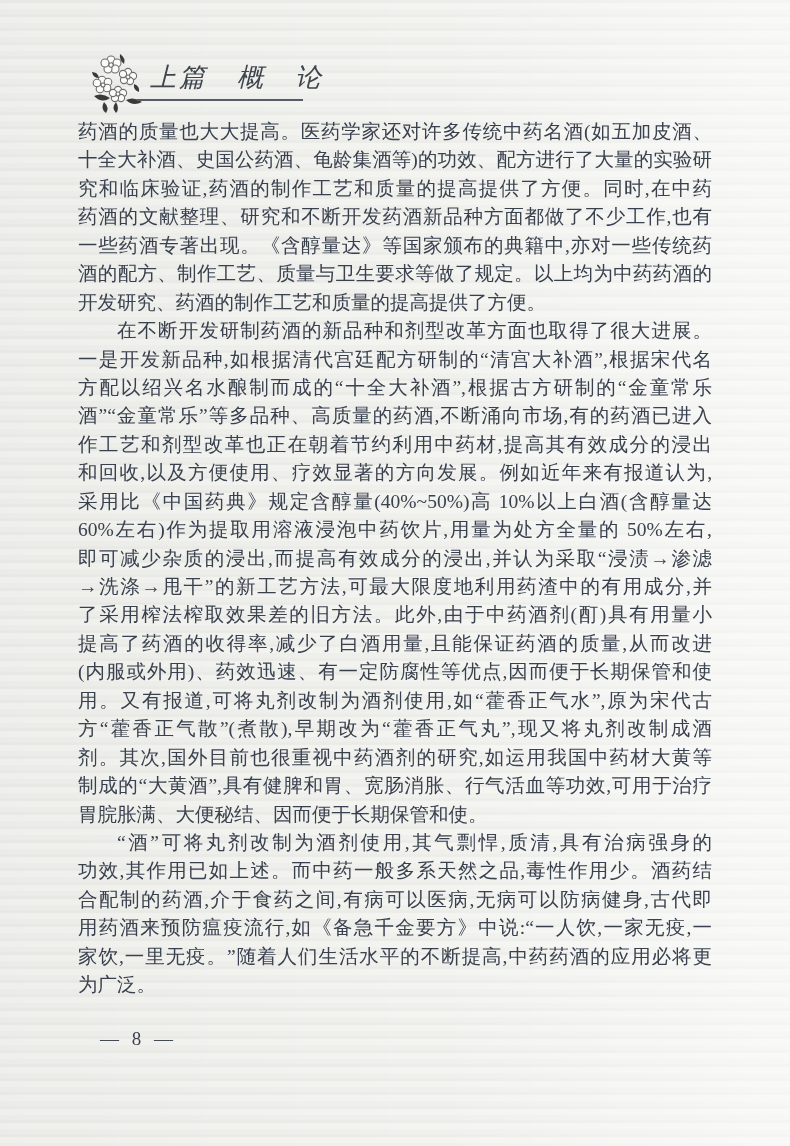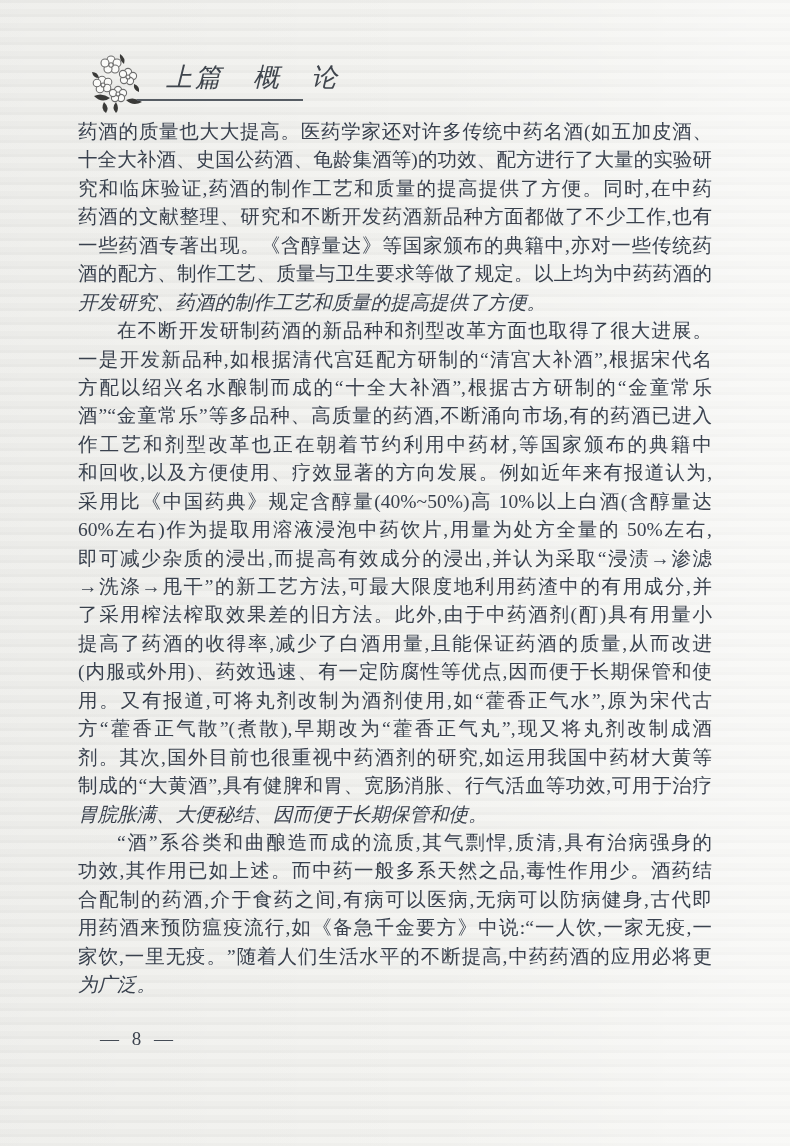--- a/index.html
+++ b/index.html
@@ -18,38 +18,38 @@
         rgba(255,255,255,0.05) 3px, rgba(255,255,255,0.05) 9px,
         rgba(140,140,140,0.03) 9px, rgba(140,140,140,0.03) 14px);
   }
   .header{
     position:absolute;left:0;top:0;width:790px;height:115px;
   }
   .ornament{
     position:absolute;left:90px;top:52px;width:56px;height:62px;display:block;
   }
   .section-title{
-    position:absolute;left:166px;top:60px;
+    position:absolute;left:150px;top:60px;
     font-size:26px;font-style:italic;letter-spacing:3px;
     color:#3f454d;white-space:nowrap;
   }
   .header-underline{
     position:absolute;left:137px;top:99px;width:166px;height:0;
     border-top:2px solid #565c63;
   }
   .body-text{
     position:absolute;left:78px;top:118px;width:634px;
     color:#39414e;font-size:19.5px;
   }
   .line{
     height:28.45px;line-height:28.45px;overflow:hidden;
     text-align:justify;text-align-last:justify;text-justify:inter-character;
   }
   .line.indent{padding-left:39px;}
-  .line.last{text-align-last:left;font-style:italic;}
+  .line.last{text-align-last:left;}
   .footer{
     position:absolute;left:100px;top:1028px;
     font-size:19px;color:#3c434e;letter-spacing:4px;white-space:nowrap;
   }
 </style>
 </head>
 <body>
 
 <div class="page">
 
@@ -106,35 +106,35 @@
       <div class="line">十全大补酒、史国公药酒、龟龄集酒等)的功效、配方进行了大量的实验研</div>
       <div class="line">究和临床验证,药酒的制作工艺和质量的提高提供了方便。同时,在中药</div>
       <div class="line">药酒的文献整理、研究和不断开发药酒新品种方面都做了不少工作,也有</div>
       <div class="line">一些药酒专著出现。《含醇量达》等国家颁布的典籍中,亦对一些传统药</div>
       <div class="line">酒的配方、制作工艺、质量与卫生要求等做了规定。以上均为中药药酒的</div>
       <div class="line last">开发研究、药酒的制作工艺和质量的提高提供了方便。</div>
       <div class="line indent">在不断开发研制药酒的新品种和剂型改革方面也取得了很大进展。</div>
       <div class="line">一是开发新品种,如根据清代宫廷配方研制的“清宫大补酒”,根据宋代名</div>
       <div class="line">方配以绍兴名水酿制而成的“十全大补酒”,根据古方研制的“金童常乐</div>
       <div class="line">酒”“金童常乐”等多品种、高质量的药酒,不断涌向市场,有的药酒已进入</div>
-      <div class="line">作工艺和剂型改革也正在朝着节约利用中药材,等国家颁布的典籍中</div>
+      <div class="line">作工艺和剂型改革也正在朝着节约利用中药材,提高其有效成分的浸出</div>
       <div class="line">和回收,以及方便使用、疗效显著的方向发展。例如近年来有报道认为,</div>
       <div class="line">采用比《中国药典》规定含醇量(40%~50%)高 10%以上白酒(含醇量达</div>
       <div class="line">60%左右)作为提取用溶液浸泡中药饮片,用量为处方全量的 50%左右,</div>
       <div class="line">即可减少杂质的浸出,而提高有效成分的浸出,并认为采取“浸渍→渗滤</div>
       <div class="line">→洗涤→甩干”的新工艺方法,可最大限度地利用药渣中的有用成分,并</div>
       <div class="line">了采用榨法榨取效果差的旧方法。此外,由于中药酒剂(酊)具有用量小</div>
       <div class="line">提高了药酒的收得率,减少了白酒用量,且能保证药酒的质量,从而改进</div>
       <div class="line">(内服或外用)、药效迅速、有一定防腐性等优点,因而便于长期保管和使</div>
       <div class="line">用。又有报道,可将丸剂改制为酒剂使用,如“藿香正气水”,原为宋代古</div>
       <div class="line">方“藿香正气散”(煮散),早期改为“藿香正气丸”,现又将丸剂改制成酒</div>
       <div class="line">剂。其次,国外目前也很重视中药酒剂的研究,如运用我国中药材大黄等</div>
       <div class="line">制成的“大黄酒”,具有健脾和胃、宽肠消胀、行气活血等功效,可用于治疗</div>
       <div class="line last">胃脘胀满、大便秘结、因而便于长期保管和使。</div>
-      <div class="line indent">“酒”系谷类和曲酿造而成的流质,其气剽悍,质清,具有治病强身的</div>
+      <div class="line indent">“酒”可将丸剂改制为酒剂使用,其气剽悍,质清,具有治病强身的</div>
       <div class="line">功效,其作用已如上述。而中药一般多系天然之品,毒性作用少。酒药结</div>
       <div class="line">合配制的药酒,介于食药之间,有病可以医病,无病可以防病健身,古代即</div>
       <div class="line">用药酒来预防瘟疫流行,如《备急千金要方》中说:“一人饮,一家无疫,一</div>
       <div class="line">家饮,一里无疫。”随着人们生活水平的不断提高,中药药酒的应用必将更</div>
       <div class="line last">为广泛。</div>
     </div>
 
   <div class="footer">
     <span>— 8 —</span>
   </div>

